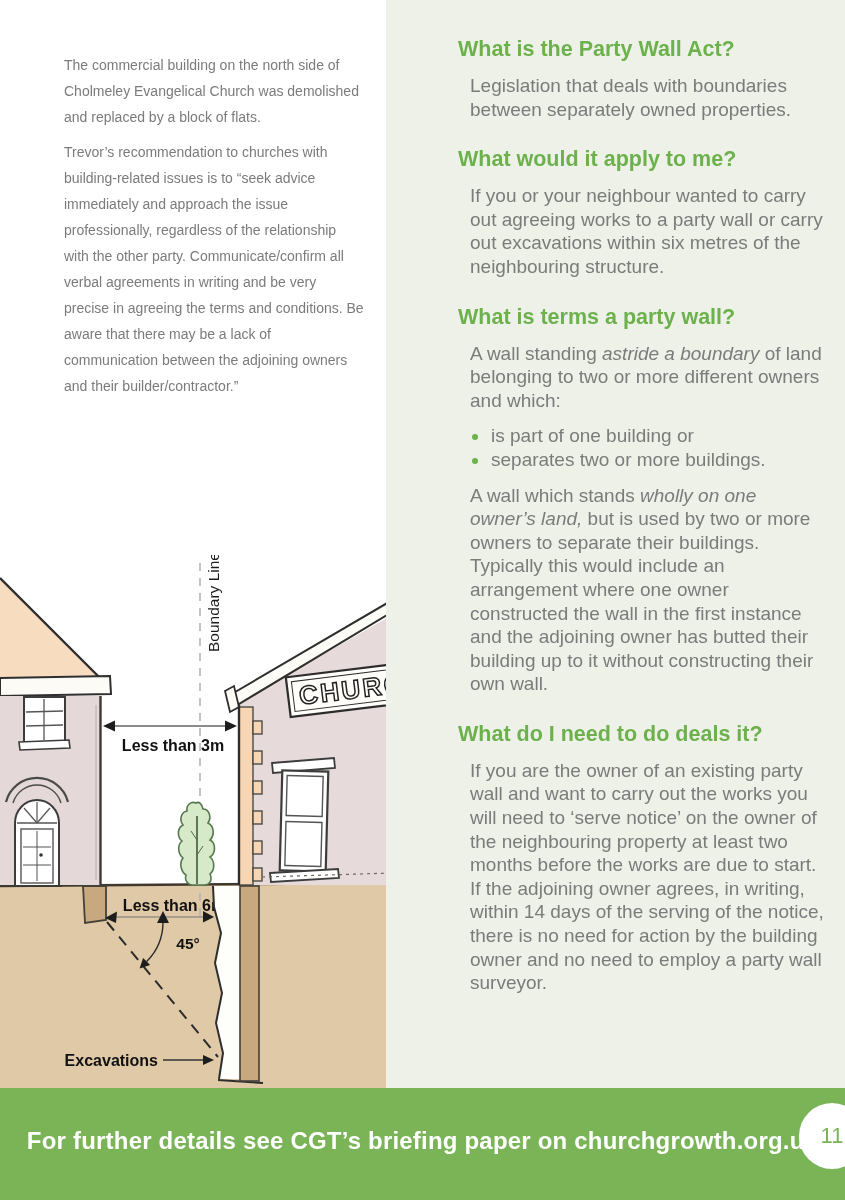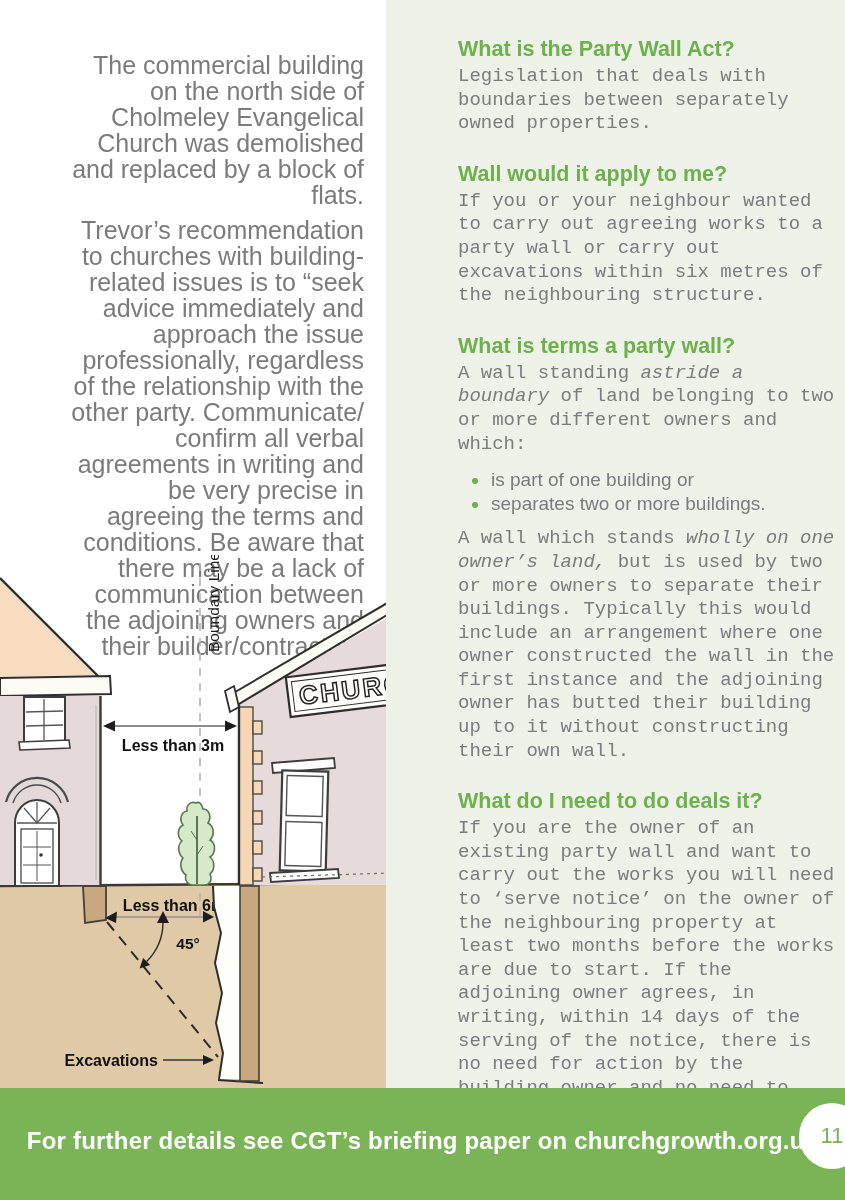--- a/index.html
+++ b/index.html
@@ -7,34 +7,34 @@
     position:relative; width:845px; height:1200px; background:#ffffff;
     overflow:hidden; font-family:"Liberation Sans", sans-serif;
   }
   .qa-panel-bg {
     position:absolute; left:386px; top:0; width:459px; height:1092px;
     background:#eef1e8;
   }
   
   .left-col {
     position:absolute; left:64px; top:52px; width:300px;
-    color:#7b7b7b; font-size:25px; line-height:26px;text-align:right;
+    color:#7b7b7b; font-size:14px; line-height:26px;
   }
   .left-col p { margin:0 0 9px 0; }
   
   .right-col {
     position:absolute; left:458px; top:36px; width:378px;
     color:#7b7b7b; font-size:19px; line-height:23.6px;
   }
   .right-col h2 {
     margin:25px 0 3px 0; font-size:21.5px; line-height:26px;
     color:#6cb14c; font-weight:bold;
   }
   .right-col section:first-child h2 { margin-top:0; }
-  .right-col p { margin:0;font-family:Liberation Mono, monospace; }
+  .right-col p { margin:12px; }
   .right-col em { font-style:italic; }
   .right-col ul { margin:12px; padding-left:20px; list-style:disc; }
   .right-col li { padding-left:1px; }
   .right-col li::marker { color:#6cb14c; }
   
   .illustration {
     position:absolute; left:0; top:555px; width:386px; height:533px;
     overflow:hidden;
   }
   .illustration svg { display:block; font-family:"Liberation Sans", sans-serif; }
@@ -196,21 +196,21 @@
     </svg>
   </div>
 
   <div class="right-col">
     <section>
       <h2>What is the Party Wall Act?</h2>
       <p>Legislation that deals with boundaries between separately owned properties.</p>
     </section>
 
     <section>
-      <h2>Wall would it apply to me?</h2>
+      <h2>What would it apply to me?</h2>
       <p>If you or your neighbour wanted to carry out agreeing works to a party wall or carry out excavations within six metres of the neighbouring structure.</p>
     </section>
 
     <section>
       <h2>What is terms a party wall?</h2>
       <p><span>A wall standing </span><em>astride a boundary</em><span> of land belonging to two or more different owners and which:</span></p>
       <ul>
         <li><span>is part of one building or</span></li>
         <li><span>separates two or more buildings.</span></li>
       </ul>

